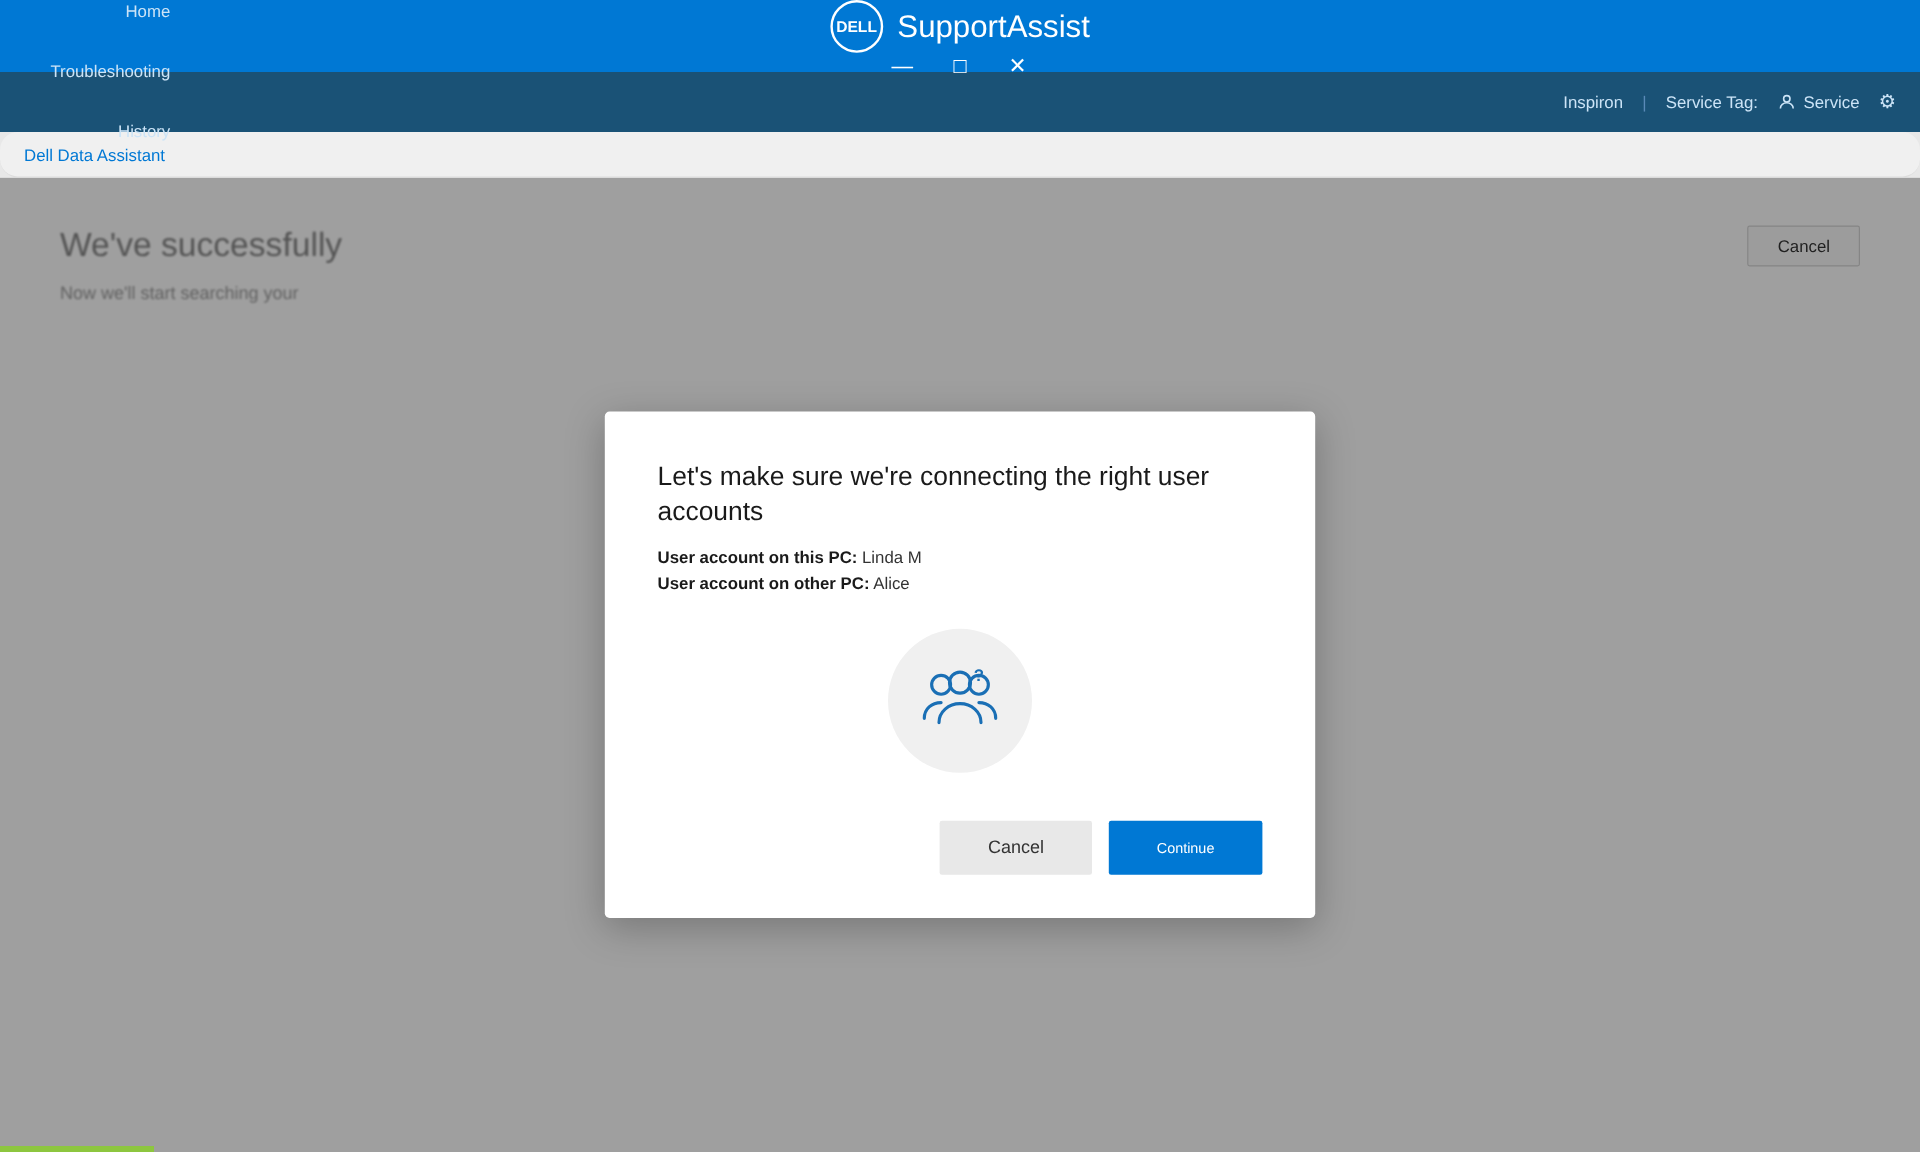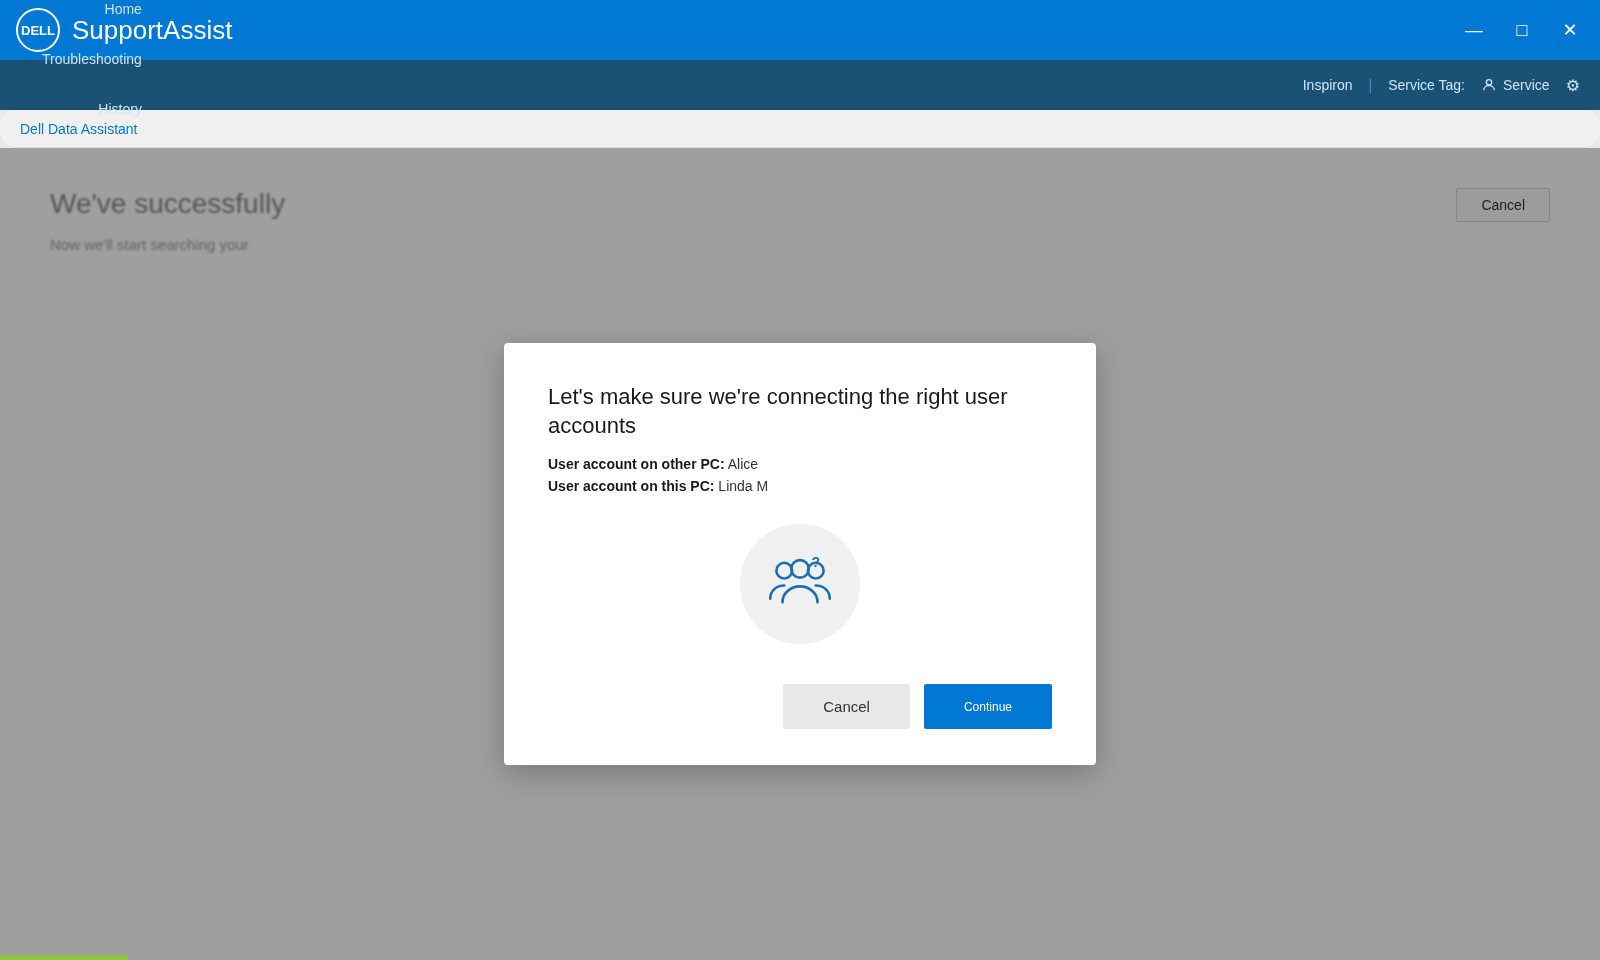--- a/index.html
+++ b/index.html
@@ -6,20 +6,21 @@
     body { font-family: 'Segoe UI', Arial, sans-serif; width: 1600px; height: 960px; overflow: hidden; background: #e8e8e8; }
 
     
     .title-bar {
       background: #0078d4;
       height: 60px;
       display: flex;
       align-items: center;
       padding: 0 16px;
       justify-content: space-between;
+      flex-direction: column;
     }
     .title-bar-left {
       display: flex;
       align-items: center;
       gap: 12px;
     }
     .dell-logo {
       width: 44px;
       height: 44px;
       border-radius: 50%;
@@ -282,26 +283,26 @@
     <div class="bg-title">We've successfully</div>
     <div class="bg-subtitle">Now we'll start searching your</div>
   </div>
   <button class="bg-cancel-btn">Cancel</button>
 
   <div class="modal-overlay">
     <div class="modal">
       <div class="modal-title">Let's make sure we're connecting the right user accounts</div>
       <div class="user-accounts">
         <div class="user-account-line">
+          <strong>User account on this PC:</strong>
+          <span> </span><span>Linda M</span>
+        </div>
+        <div class="user-account-line">
           <strong>User account on other PC:</strong>
           <span> </span><span>Alice</span>
-        </div>
-        <div class="user-account-line">
-          <strong>User account on this PC:</strong>
-          <span> </span><span>Linda M</span>
         </div>
       </div>
       <div class="icon-area">
         <div class="icon-circle">
           <div class="users-icon">
             <svg viewBox="0 0 80 70" fill="none" xmlns="http://www.w3.org/2000/svg">
 
               <circle cx="22" cy="22" r="9" stroke="#1a6fb5" stroke-width="3" fill="none"></circle>
               <path d="M6 54c0-9 7-15 16-15" stroke="#1a6fb5" stroke-width="3" fill="none" stroke-linecap="round"></path>
 

